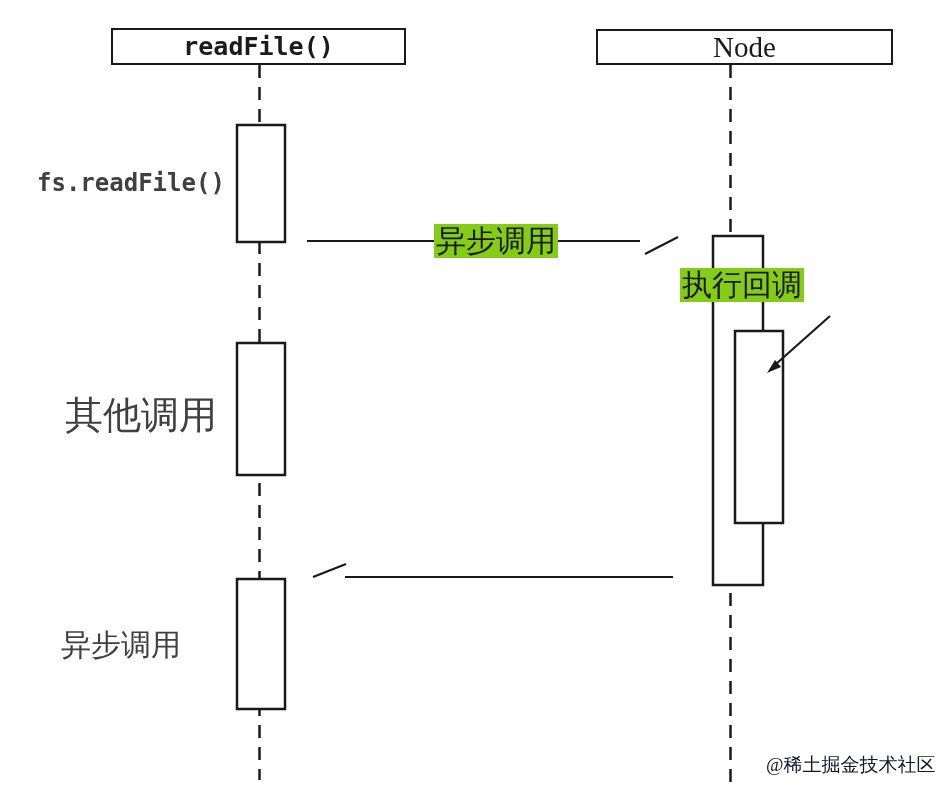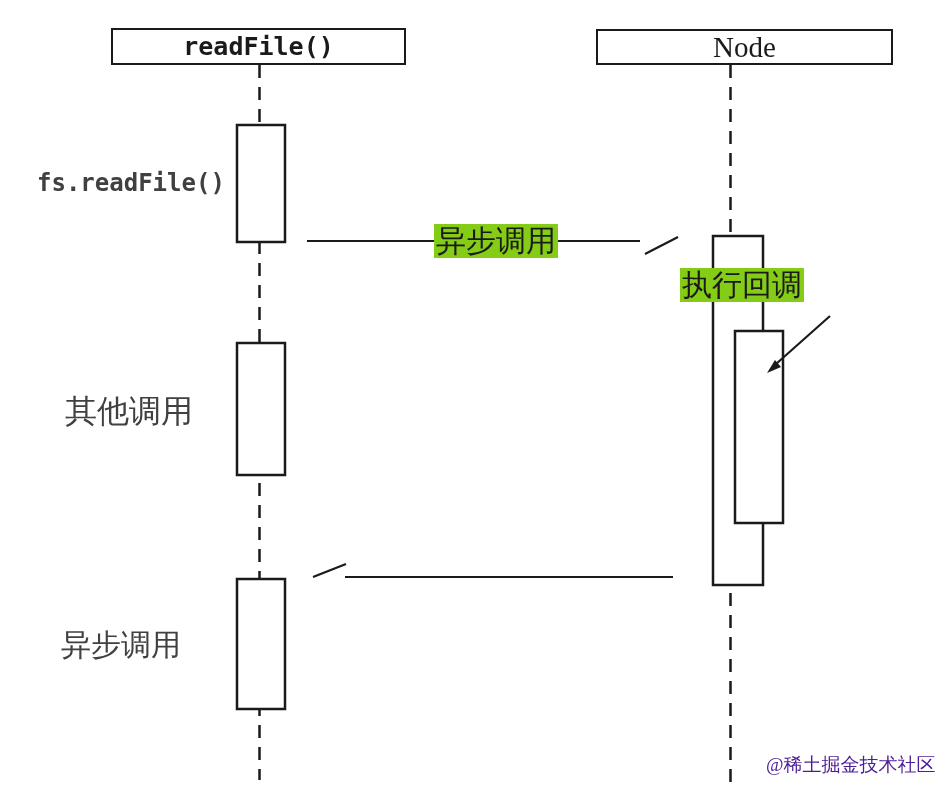--- a/index.html
+++ b/index.html
@@ -23,38 +23,38 @@
     justify-content: center;
   }
   .pbox-left  { left: 111px; top: 28px;  width: 295px; height: 37px; }
   .pbox-right { left: 596px; top: 29px;  width: 297px; height: 36px; }
   .mono  { font-family: "DejaVu Sans Mono", monospace; }
   .serif { font-family: "Liberation Serif", serif; }
   .title-left  { font-size: 25px; font-weight: bold; letter-spacing: 0px; }
   .title-right { font-size: 29px; }
   .lbl { position: absolute; white-space: nowrap; color: #404040; }
   .lbl-fs       { left: 37px;  top: 169px; font-size: 24px; font-weight: bold; }
-  .lbl-other    { left: 65px;  top: 390px; font-size: 32px; }
+  .lbl-other    { left: 65px;  top: 390px; font-size: 38px; }
   .lbl-exec     { left: 61px;  top: 625px; font-size: 30px; }
   .msg {
     position: absolute;
     white-space: nowrap;
     font-size: 30px;
     background: #84cc16;
     padding: 0 2px;
     line-height: 34px;
   }
   .msg-async   { left: 434px; top: 224px; }
   .msg-process { left: 680px; top: 268px; }
   .msg-return  { left: 437px; top: 560px; }
   .watermark {
     position: absolute;
     left: 766px; top: 752px;
     font-size: 19px;
-    color: #4c1d95;
+    color: #0f172a;
     letter-spacing: 0px;
     white-space: nowrap;
   }
 </style>
 </head>
 <body>
 
 <div class="stage">
 
   <svg width="952" height="798" viewBox="0 0 952 798">

